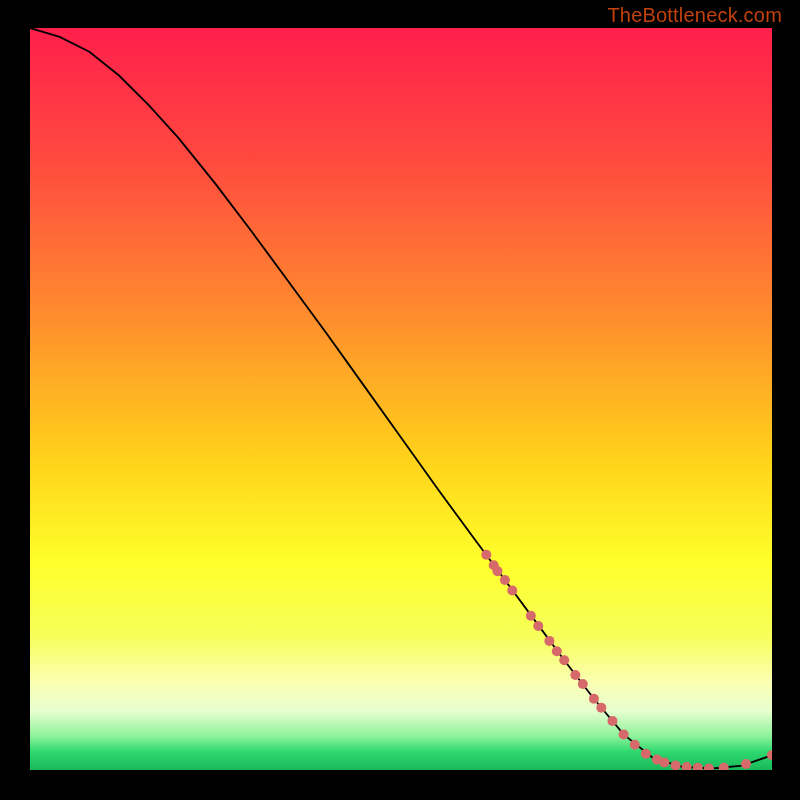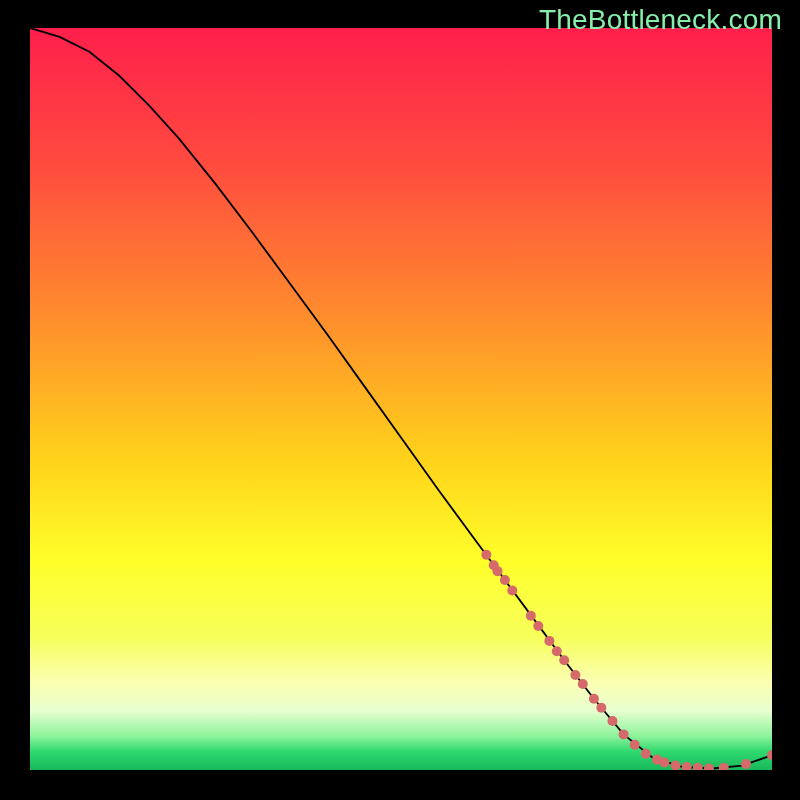--- a/index.html
+++ b/index.html
@@ -8,22 +8,22 @@
     height: 800px;
     background: #000;
     position: relative;
     font-family: Arial, sans-serif;
     overflow: hidden;
   }
   .watermark {
     position: absolute;
     top: 4px;
     right: 18px;
-    color: #86efac;
-    font-size: 28px;
+    color: #c2410c;
+    font-size: 20px;
     font-weight: 500;
     z-index: 10;
     letter-spacing: 0.2px;
   }
   .plot {
     position: absolute;
     left: 30px;
     top: 28px;
     width: 742px;
     height: 742px;

